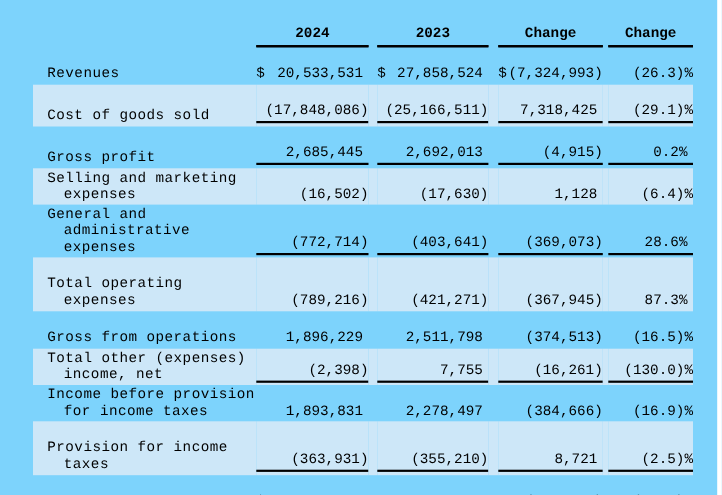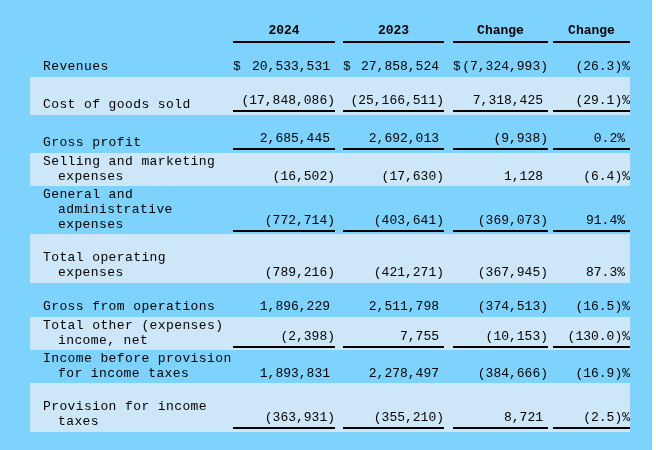--- a/index.html
+++ b/index.html
@@ -167,21 +167,21 @@
     <td class="val">
       <div class="cf u">
               <span class="cur"></span>
               <span class="num np">2,692,013</span>
             </div>
     </td>
     <td class="gap"></td>
     <td class="val">
       <div class="cf u">
               <span class="cur"></span>
-              <span class="num">(9,938)</span>
+              <span class="num">(4,915)</span>
             </div>
     </td>
     <td class="gap"></td>
     <td class="val">
       <div class="cf u">
               <span class="cur"></span>
               <span class="num np">0.2%</span>
             </div>
     </td>
   </tr>
@@ -236,21 +236,21 @@
     <td class="val">
       <div class="cf u">
               <span class="cur"></span>
               <span class="num">(369,073)</span>
             </div>
     </td>
     <td class="gap"></td>
     <td class="val">
       <div class="cf u">
               <span class="cur"></span>
-              <span class="num np">91.4%</span>
+              <span class="num np">28.6%</span>
             </div>
     </td>
   </tr>
         <tr class="hl single">
     <td class="lbl">Total operating expenses</td>
     <td class="val">
       <div class="cf">
               <span class="cur"></span>
               <span class="num">(789,216)</span>
             </div>
@@ -320,21 +320,21 @@
     <td class="val">
       <div class="cf u">
               <span class="cur"></span>
               <span class="num np">7,755</span>
             </div>
     </td>
     <td class="gap"></td>
     <td class="val">
       <div class="cf u">
               <span class="cur"></span>
-              <span class="num">(10,153)</span>
+              <span class="num">(16,261)</span>
             </div>
     </td>
     <td class="gap"></td>
     <td class="val">
       <div class="cf u">
               <span class="cur"></span>
               <span class="num">(130.0)%</span>
             </div>
     </td>
   </tr>

